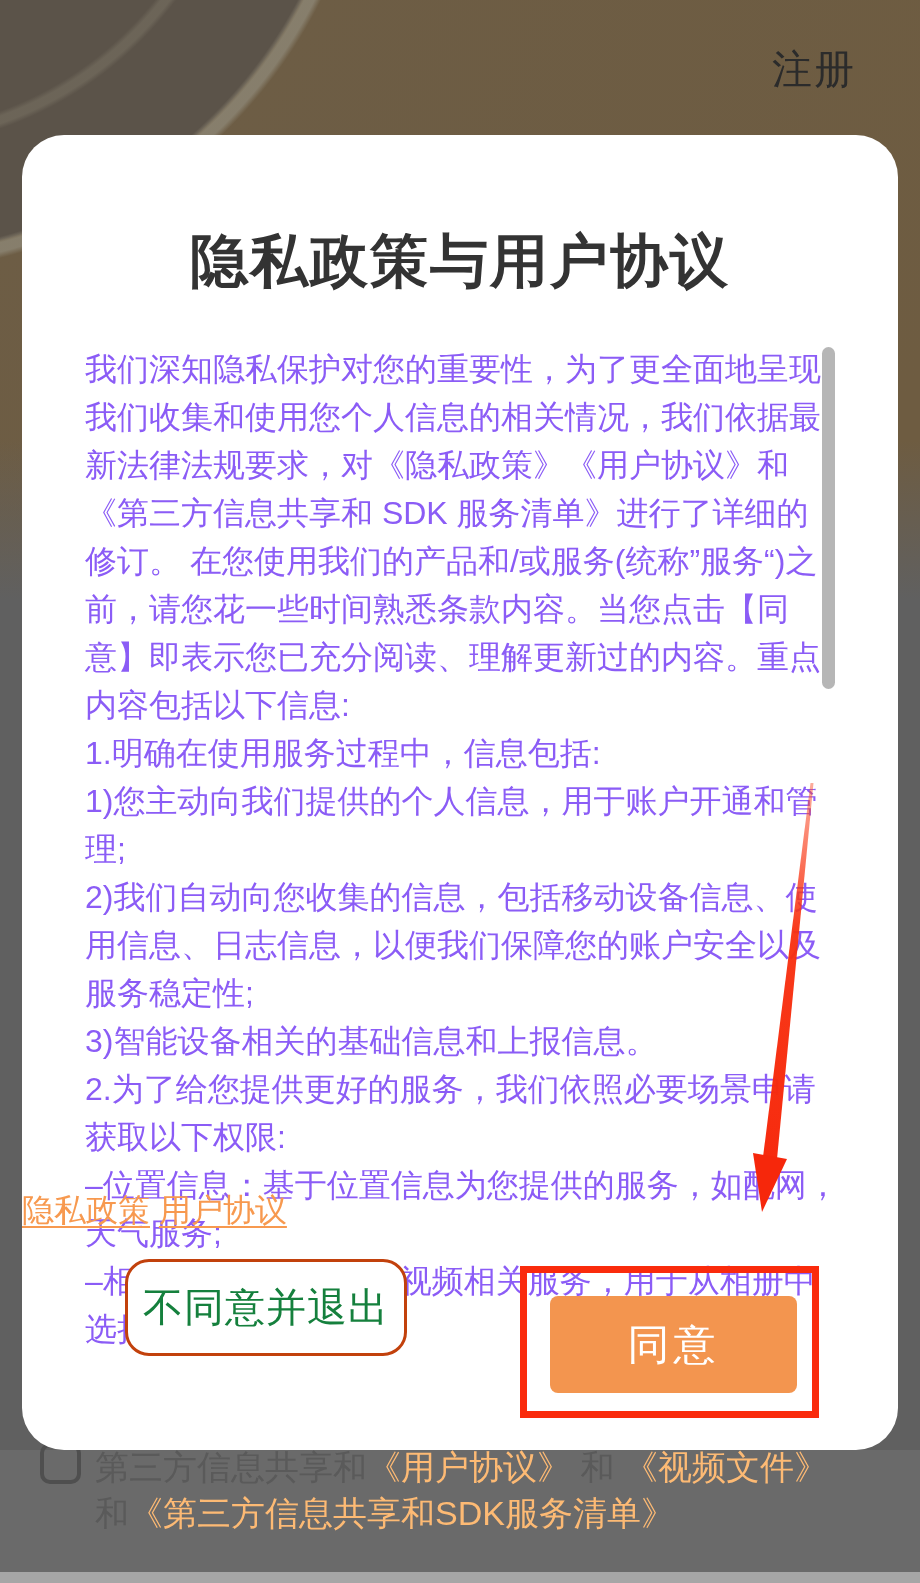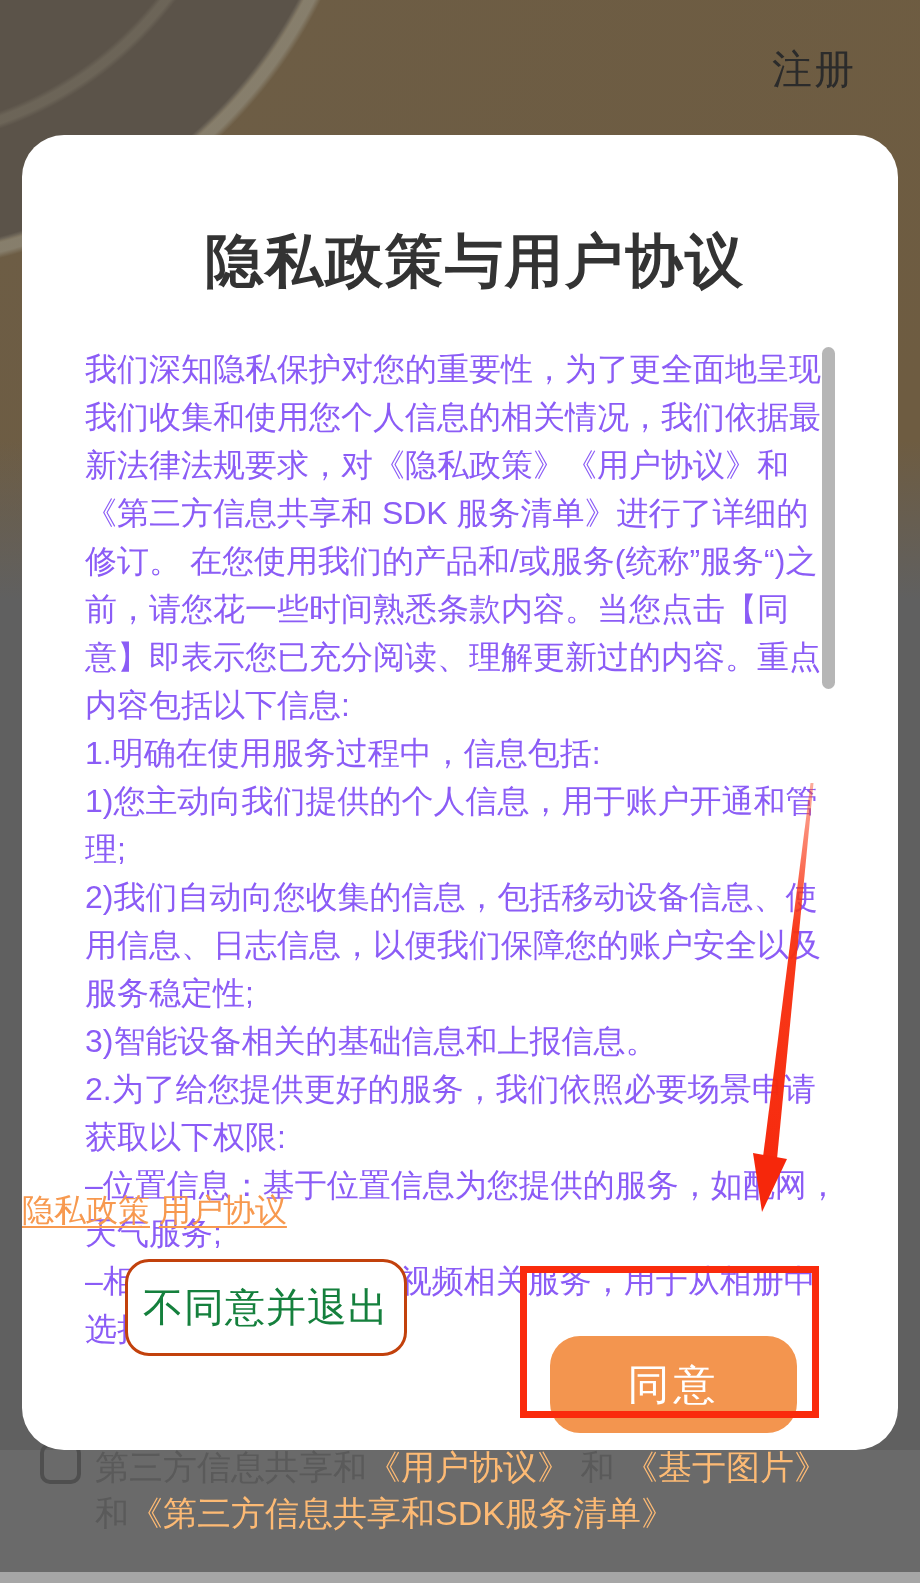--- a/index.html
+++ b/index.html
@@ -35,21 +35,21 @@
   }
   .consent-text .dim-link{color:#fdba74;}
 
   
   .modal{
     position:absolute;left:22px;top:135px;width:876px;height:1315px;
     background:#ffffff;border-radius:42px;z-index:3;
   }
   .modal-title{
     position:absolute;left:0;top:88px;width:100%;text-align:center;
-    font-size:58px;font-weight:bold;color:#333333;letter-spacing:2px;padding-left:15px;
+    font-size:58px;font-weight:bold;color:#333333;letter-spacing:2px;
   }
   .modal-body{
     position:absolute;left:63px;top:210px;width:754px;
     font-size:32px;line-height:48px;color:#8b5cf6;
     white-space:pre-wrap;word-break:break-all;
   }
   .scrollbar{
     position:absolute;left:800px;top:212px;width:13px;height:342px;
     background:#b6b6b6;border-radius:7px;
   }
@@ -64,22 +64,22 @@
     position:absolute;display:flex;align-items:center;justify-content:center;
     box-sizing:border-box;cursor:pointer;
   }
   .btn-disagree{
     left:103px;top:1124px;width:282px;height:97px;
     background:#ffffff;border:3px solid #c2410c;border-radius:24px;
     font-size:40px;color:#15803d;letter-spacing:1px;
   }
   .btn-agree{
     left:528px;top:1161px;width:247px;height:97px;
-    background:#f3954f;border:none;border-radius:30px;
-    font-size:42px;color:#ffffff;letter-spacing:4px;margin-top:40px;
+    background:#f3954f;border:none;border-radius:8px;
+    font-size:42px;color:#ffffff;letter-spacing:4px;
   }
 
   
   .anno-box{
     position:absolute;left:520px;top:1266px;width:299px;height:152px;
     border:7px solid #fa2b0c;box-sizing:border-box;z-index:5;pointer-events:none;
   }
   .anno-arrow{
     position:absolute;left:0;top:0;width:920px;height:1583px;
     z-index:5;pointer-events:none;
@@ -90,21 +90,21 @@
 
 <div class="screen">
 
   <div class="bg-top"></div>
   <div class="bg-bottom"></div>
   <div class="bg-strip"></div>
 
   <div class="register">注册</div>
 
   <div class="consent-check"></div>
-  <div class="consent-text"><span>第三方信息共享和</span><span class="dim-link">《用户协议》</span><span> 和 </span><span class="dim-link">《基于图片》</span><span> 和</span><span class="dim-link">《第三方信息共享和SDK服务清单》</span></div>
+  <div class="consent-text"><span>第三方信息共享和</span><span class="dim-link">《用户协议》</span><span> 和 </span><span class="dim-link">《视频文件》</span><span> 和</span><span class="dim-link">《第三方信息共享和SDK服务清单》</span></div>
 
   <div class="modal">
     <div class="modal-title">隐私政策与用户协议</div>
     <div class="modal-body">我们深知隐私保护对您的重要性，为了更全面地呈现我们收集和使用您个人信息的相关情况，我们依据最新法律法规要求，对《隐私政策》《用户协议》和《第三方信息共享和 SDK 服务清单》进行了详细的修订。 在您使用我们的产品和/或服务(统称”服务“)之前，请您花一些时间熟悉条款内容。当您点击【同意】即表示您已充分阅读、理解更新过的内容。重点内容包括以下信息:
 1.明确在使用服务过程中，信息包括:
 1)您主动向我们提供的个人信息，用于账户开通和管理;
 2)我们自动向您收集的信息，包括移动设备信息、使用信息、日志信息，以便我们保障您的账户安全以及服务稳定性;
 3)智能设备相关的基础信息和上报信息。
 2.为了给您提供更好的服务，我们依照必要场景申请获取以下权限:
 –位置信息：基于位置信息为您提供的服务，如配网，天气服务;

